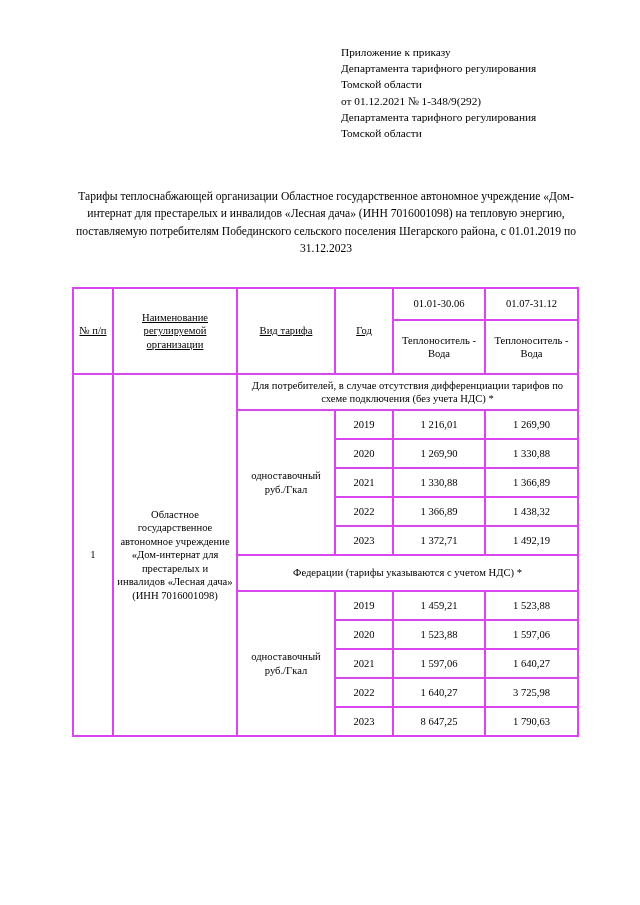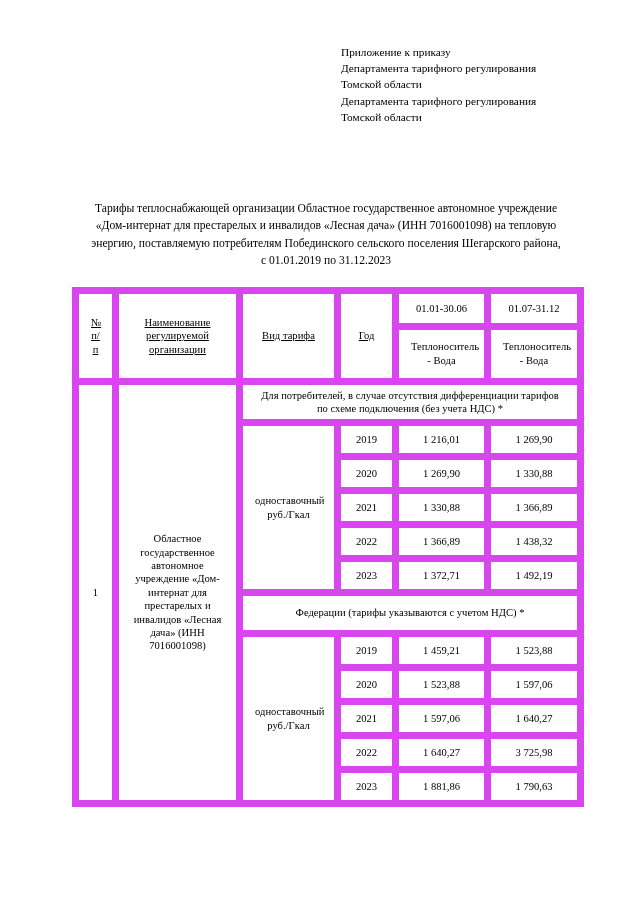--- a/index.html
+++ b/index.html
@@ -41,41 +41,41 @@
   .title-block {
     position: absolute;
     left: 72px;
     top: 188px;
     width: 500px;
     font-size: 11.6px;
     line-height: 17.4px;
     text-align: center;
   }
   .title-block p {
-    margin: 12px;
+    margin: 0;
     text-align: center;
   }
 
   
   .tbl-wrap {
     position: absolute;
     left: 68px;
     top: 287px;
     width: 505px;
   }
   table.tariff {
     border-collapse: collapse;
     width: 505px;
     table-layout: fixed;
     font-size: 10.6px;
   }
   table.tariff td,
   table.tariff th {
-    border: 7px solid #d946ef;
-    padding: 2px 12px;
+    border: 2px solid #d946ef;
+    padding: 2px 3px;
     text-align: center;
     vertical-align: middle;
     font-weight: normal;
     line-height: 13.4px;
   }
   th.hd {
     height: 80px;
     text-decoration: underline;
   }
   .c-num    { width: 40px; }
@@ -124,20 +124,21 @@
 </style>
 </head>
 <body>
 
 <div class="page">
 
   <div class="header-block">
     <div>Приложение к приказу</div>
     <div>Департамента тарифного регулирования</div>
     <div>Томской области</div>
+    <div>от 01.12.2021 № 1-348/9(292)</div>
     <div>Департамента тарифного регулирования</div>
     <div>Томской области</div>
   </div>
 
   <div class="title-block">
     <p>Тарифы теплоснабжающей организации Областное государственное автономное учреждение «Дом-интернат для престарелых и инвалидов «Лесная дача» (ИНН 7016001098) на тепловую энергию, поставляемую потребителям Побединского сельского поселения Шегарского района, с 01.01.2019 по 31.12.2023</p>
   </div>
 
   <div class="tbl-wrap">
     <table class="tariff">
@@ -220,21 +221,21 @@
           <td class="data-row">1 597,06</td>
           <td class="data-row">1 640,27</td>
         </tr>
         <tr>
           <td class="data-row">2022</td>
           <td class="data-row">1 640,27</td>
           <td class="data-row">3 725,98</td>
         </tr>
         <tr>
           <td class="data-row">2023</td>
-          <td class="data-row">1 881,86</td>
+          <td class="data-row">8 647,25</td>
           <td class="data-row">1 790,63</td>
         </tr>
 
       </tbody>
     </table>
   </div>
 
 
 </div>
 

